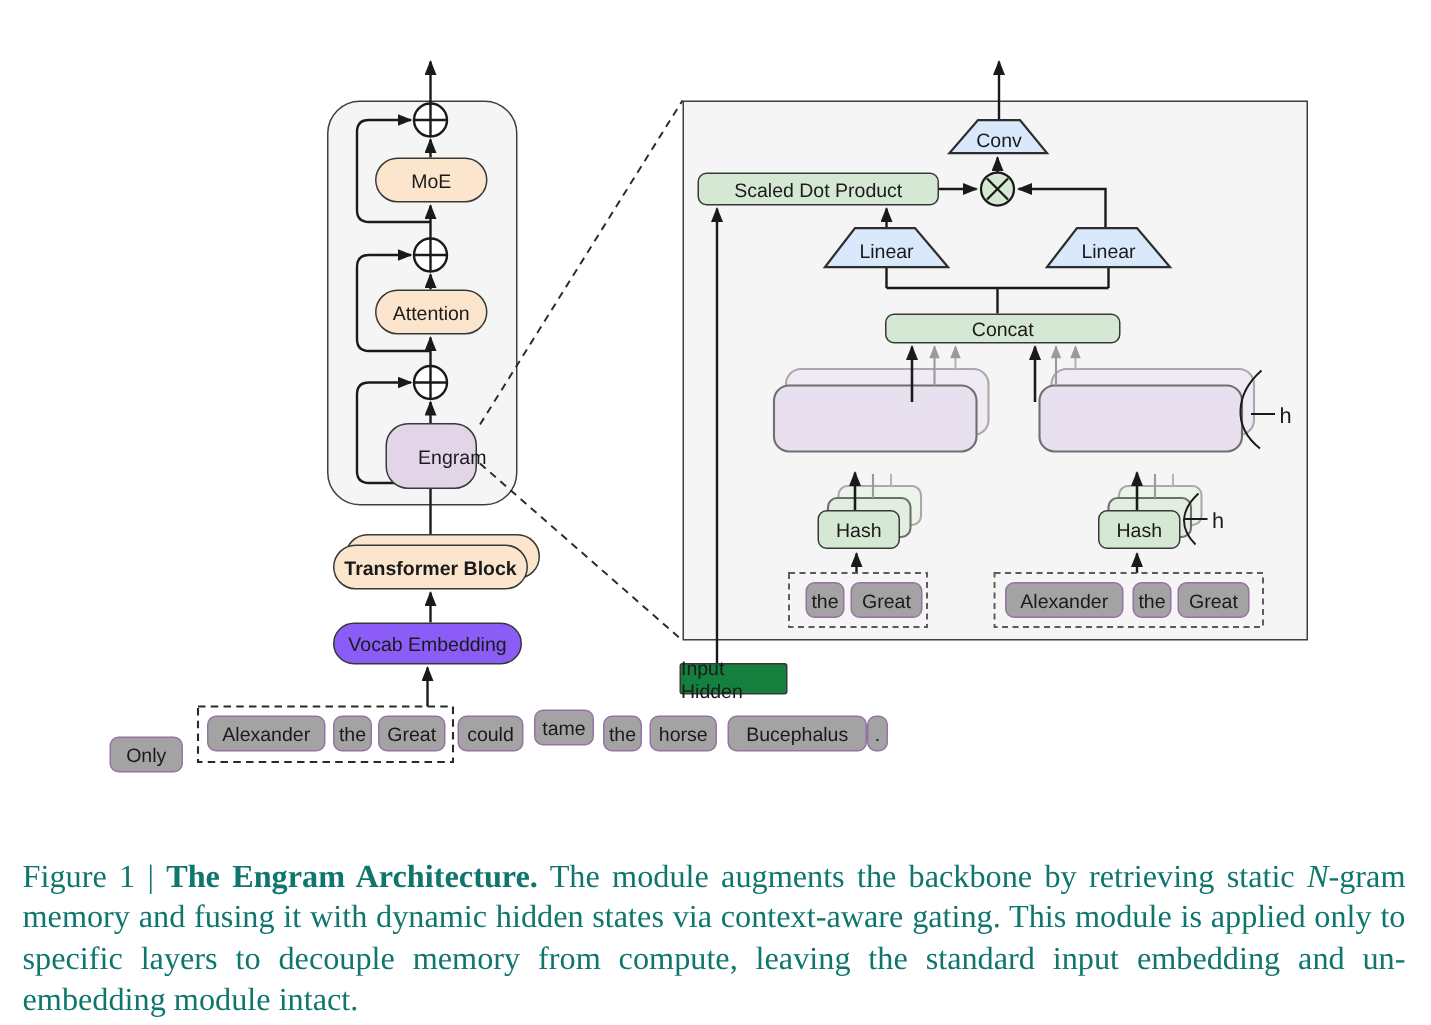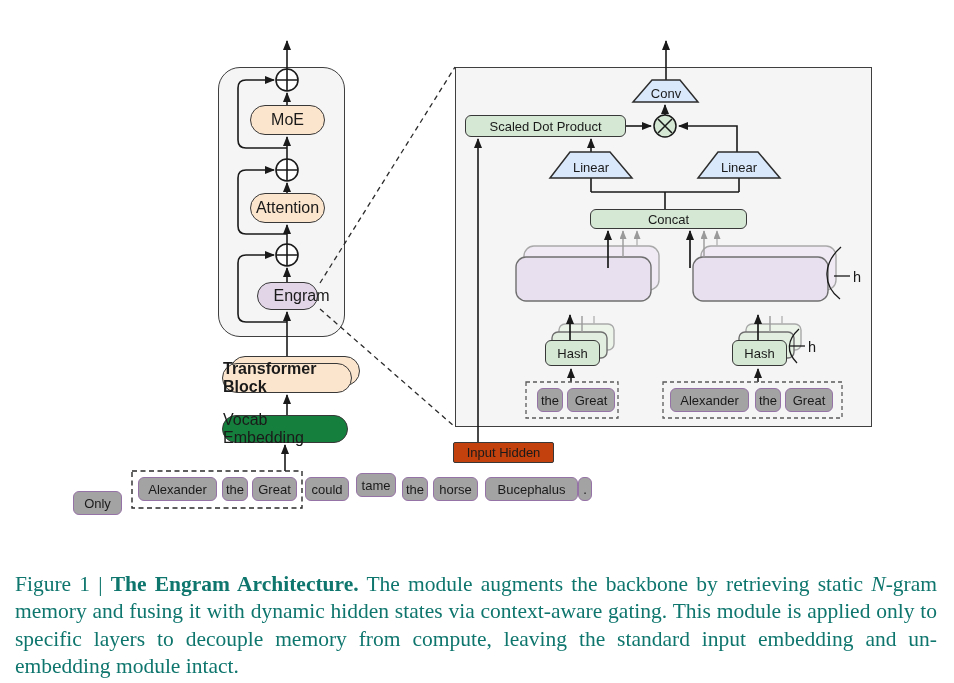--- a/index.html
+++ b/index.html
@@ -1,25 +1,25 @@
 <!DOCTYPE html>
 <html><head>
 <meta charset="utf-8">
 <style>
   html,body{margin:0;padding:0;background:#ffffff;}
   #figure{position:relative;width:954px;height:683px;background:#ffffff;overflow:hidden;
           font-family:"Liberation Sans",sans-serif;color:#1a1a1a;}
   .panel{position:absolute;box-sizing:border-box;background:#f5f5f6;border:1.6px solid #3f3f3f;}
   .box{position:absolute;box-sizing:border-box;border:1.5px solid #383838;border-radius:15px;
-       display:flex;align-items:center;justify-content:center;font-size:16px;z-index:3;}
+       display:flex;align-items:center;justify-content:center;font-size:13px;z-index:3;}
   .token{position:absolute;box-sizing:border-box;border:1.4px solid #9673a6;background:#a3a3a3;
          border-radius:6px;display:flex;align-items:center;justify-content:center;
          font-size:13px;z-index:3;}
   .peach{background:#fce5cd;}
-  .pink{background:#15803d;}
+  .pink{background:#8b5cf6;}
   .purple{background:#e1d5e7;}
   .green{background:#d5e8d4;}
   svg{position:absolute;left:0;top:0;z-index:2;}
   #caption{position:absolute;left:15px;top:549px;width:922px;
            font-family:"Liberation Serif",serif;font-size:21.5px;line-height:27.5px;
            color:#0f766e;text-align:justify;z-index:3;}
   #caption b{font-weight:bold;}
   #caption i{font-style:italic;}
   #watermark{position:absolute;right:22px;top:631px;font-size:24px;color:#cdcdcd;
              letter-spacing:2px;z-index:3;font-family:"DejaVu Sans",sans-serif;}
@@ -148,21 +148,21 @@
 
     <rect x="132" y="471" width="170" height="37" fill="none" stroke="#2a2a2a" stroke-width="1.4" stroke-dasharray="5,3.5"></rect>
   </svg>
 
   <div class="box peach" style="left:250px;top:105px;width:75px;height:30px;">
     <span>MoE</span>
   </div>
   <div class="box peach" style="left:250px;top:193px;width:75px;height:30px;">
     <span>Attention</span>
   </div>
-  <div class="box purple" style="left:257px;top:282px;width:61px;height:28px;padding-left:28px;">
+  <div class="box purple" style="left:257px;top:282px;width:61px;height:44px;padding-left:28px;">
     <span>Engram</span>
   </div>
 
   <div class="box peach" style="left:230px;top:356px;width:130px;height:30px;"></div>
   <div class="box peach" style="left:222px;top:363px;width:130px;height:30px;font-weight:bold;">
     <span>Transformer Block</span>
   </div>
   <div class="box pink" style="left:222px;top:415px;width:126px;height:28px;">
     <span>Vocab Embedding</span>
   </div>
@@ -190,21 +190,21 @@
   <div class="box green" style="left:732px;top:340px;width:55px;height:26px;border-radius:6px;font-size:13px;">
     <span>Hash</span>
   </div>
 
   <div class="token" style="left:537px;top:388px;width:26px;height:24px;">the</div>
   <div class="token" style="left:567px;top:388px;width:48px;height:24px;">Great</div>
   <div class="token" style="left:670px;top:388px;width:79px;height:24px;">Alexander</div>
   <div class="token" style="left:755px;top:388px;width:26px;height:24px;">the</div>
   <div class="token" style="left:785px;top:388px;width:48px;height:24px;">Great</div>
 
-  <div class="box" style="left:453px;top:442px;width:101px;height:21px;border-radius:2px;background:#c2410c;font-size:13px;">
+  <div class="box" style="left:453px;top:442px;width:72px;height:21px;border-radius:2px;background:#15803d;font-size:13px;">
     <span>Input Hidden</span>
   </div>
 
   <p id="caption">
     <span>Figure 1 | </span><b>The Engram Architecture.</b><span> The module augments the backbone by retrieving static </span><i>N</i><span>-gram memory and fusing it with dynamic hidden states via context-aware gating. This module is applied only to specific layers to decouple memory from compute, leaving the standard input embedding and un-embedding module intact.</span>
   </p>
 
 
 </div>
 

